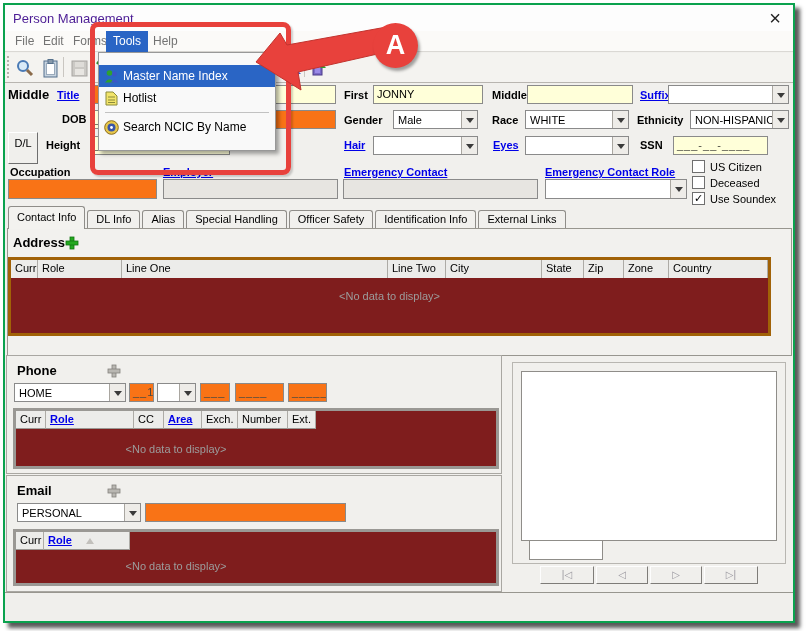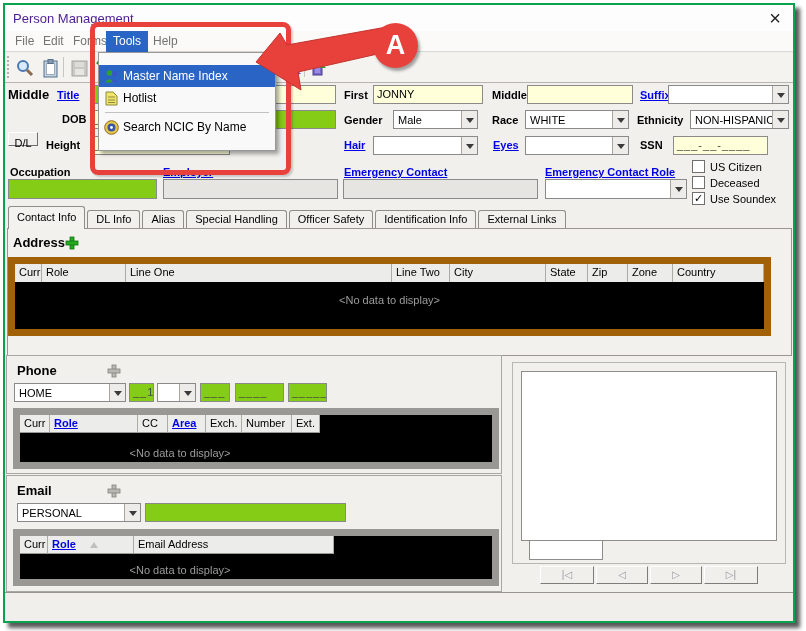--- a/index.html
+++ b/index.html
@@ -28,21 +28,21 @@
           border-left:2px dotted #B5B2AC; }
   .tb-icon { position:absolute; top:4px; width:22px; height:22px; display:flex;
              align-items:center; justify-content:center; }
   .tb-sep { position:absolute; top:4px; width:1px; height:20px; background:#C9C6C1; }
 
   
   .lbl { position:absolute; font-size:11px; font-weight:bold; color:#000; white-space:nowrap; }
   .lbl.big { font-size:13px; }
   .link { position:absolute; font-size:11px; font-weight:bold; color:#0000E8;
           text-decoration:underline; white-space:nowrap; cursor:pointer; }
-  .inp { position:absolute; height:19px; background:#84cc16; border:1px solid #8A8A8A;
+  .inp { position:absolute; height:19px; background:#f97316; border:1px solid #8A8A8A;
          font-size:11px; padding:2px 3px; color:#000; overflow:hidden; white-space:nowrap; }
   .inp.yellow { background:#FFFFD9; }
   .inp.gray { background:#E7E5E1; }
   .mask { color:#4a4a42; letter-spacing:1px; }
 
   .combo { position:absolute; height:19px; background:#fff; border:1px solid #8A8A8A; }
   .combo .val { position:absolute; left:4px; top:3px; font-size:11px; white-space:nowrap; }
   .combo .cbtn { position:absolute; right:0; top:0; width:16px; height:100%;
                  background:#EEECE8; border-left:1px solid #A9A6A0;
                  display:flex; align-items:center; justify-content:center; cursor:pointer; }
@@ -60,21 +60,21 @@
   
   .tabstrip { position:absolute; left:3px; top:201px; height:23px; display:flex; align-items:flex-end; }
   .tab { height:19px; line-height:17px; padding:0 8px; font-size:11px; background:#F1F0ED;
          border:1px solid #8F8D89; border-bottom:none; border-radius:3px 3px 0 0;
          margin-right:2px; cursor:pointer; white-space:nowrap; }
   .tab.active { height:23px; line-height:21px; position:relative; z-index:3; background:#F3F2EF; }
   .tabpage { position:absolute; left:2px; top:223px; width:785px; height:128px;
              background:#F2F1EE; border:1px solid #98968F; }
 
   
-  .grid { position:absolute; background:#000000; border:7px solid #a16207; }
+  .grid { position:absolute; background:#7f1d1d; border:3px solid #a16207; }
   .hdr { display:flex; height:18px; font-size:11px; }
   .hdr.full { background:#ECECEA; border-bottom:1px solid #9A9894; }
   .hcell { background:#ECECEA; border-right:1px solid #ADABA6; padding:2px 4px;
            white-space:nowrap; overflow:hidden; height:18px; }
   .hdr.part .hcell { border-bottom:1px solid #9A9894; }
   .hlink { color:#0000E8; font-weight:bold; text-decoration:underline; cursor:pointer; }
   .empty-text { position:absolute; font-size:11px; color:#9C9C9C; }
   .sortup { display:inline-block; width:0; height:0; border:4px solid transparent;
             border-bottom:6px solid #C2C0BC; margin-left:14px; }
 
@@ -217,21 +217,21 @@
       </span>
   </span>
   <span class="lbl" style="left:632px; top:109px">Ethnicity</span>
   <span class="combo" style="left:685px; top:105px; width:99px">
     <span class="val">NON-HISPANIC</span>
     <span class="cbtn">
         <i></i>
       </span>
   </span>
 
-  <span class="btn3d" style="left:3px; top:127px; width:30px; height:14px; line-height:20px">D/L</span>
+  <span class="btn3d" style="left:3px; top:127px; width:30px; height:32px; line-height:20px">D/L</span>
   <span class="lbl" style="left:41px; top:134px">Height</span>
   <span class="inp yellow mask" style="left:85px; top:131px; width:140px">_-__</span>
   <span class="link" style="left:339px; top:134px">Hair</span>
   <span class="combo" style="left:368px; top:131px; width:105px">
     <span class="val"></span>
     <span class="cbtn">
         <i></i>
       </span>
   </span>
   <span class="link" style="left:488px; top:134px">Eyes</span>
@@ -348,21 +348,20 @@
       <span class="val">PERSONAL</span>
       <span class="cbtn">
           <i></i>
         </span>
     </span>
     <span class="inp" style="left:138px; top:27px; width:201px"></span>
     <div class="grid" style="left:6px; top:53px; width:486px; height:57px; border-color:#9A9894">
       <div class="hdr part">
         <span class="hcell" style="width:28px">Curr</span>
         <span class="hcell" style="width:86px"><span class="hlink">Role</span><span class="sortup"></span></span>
-        <span class="hcell" style="width:200px">Email Address</span>
       </div>
       <span class="empty-text" style="left:10px; top:28px; width:300px; text-align:center">&lt;No data to display&gt;</span>
     </div>
   </div>
 
   <div class="photo-outer">
     <div class="photo-box"></div>
     <div class="photo-tab"></div>
   </div>
   <span class="nav-btn" style="left:535px; width:54px">|◁</span>

